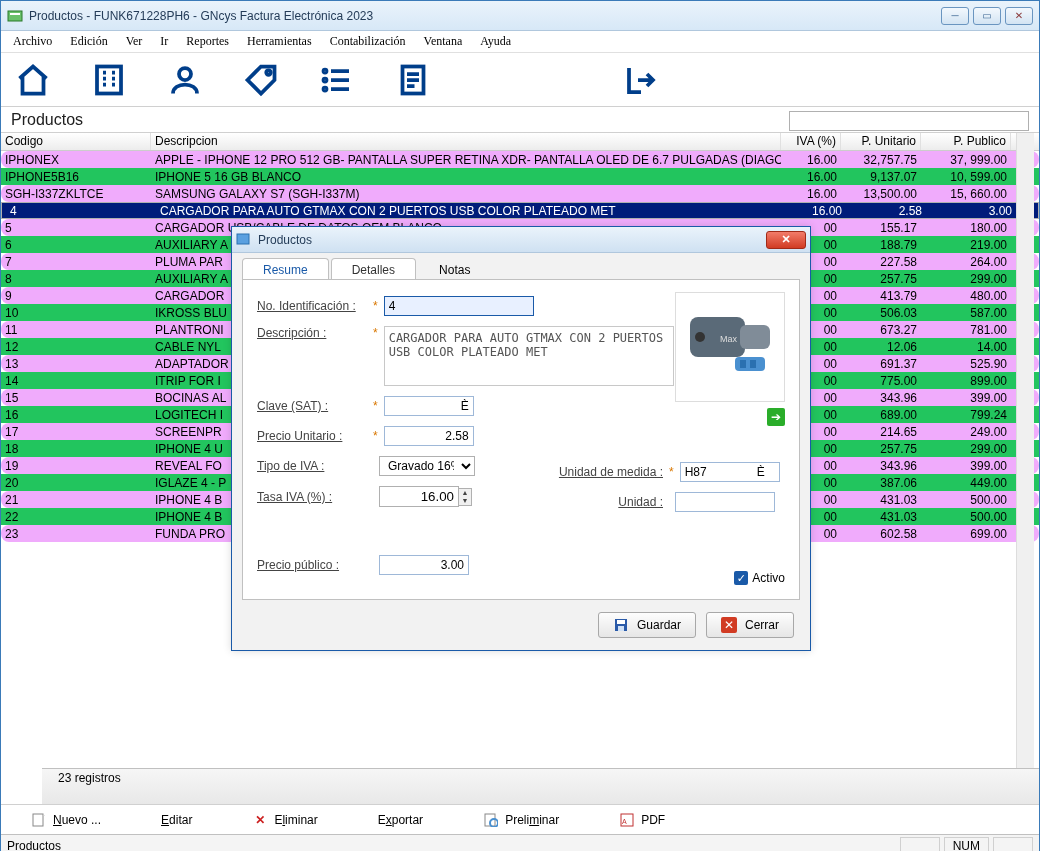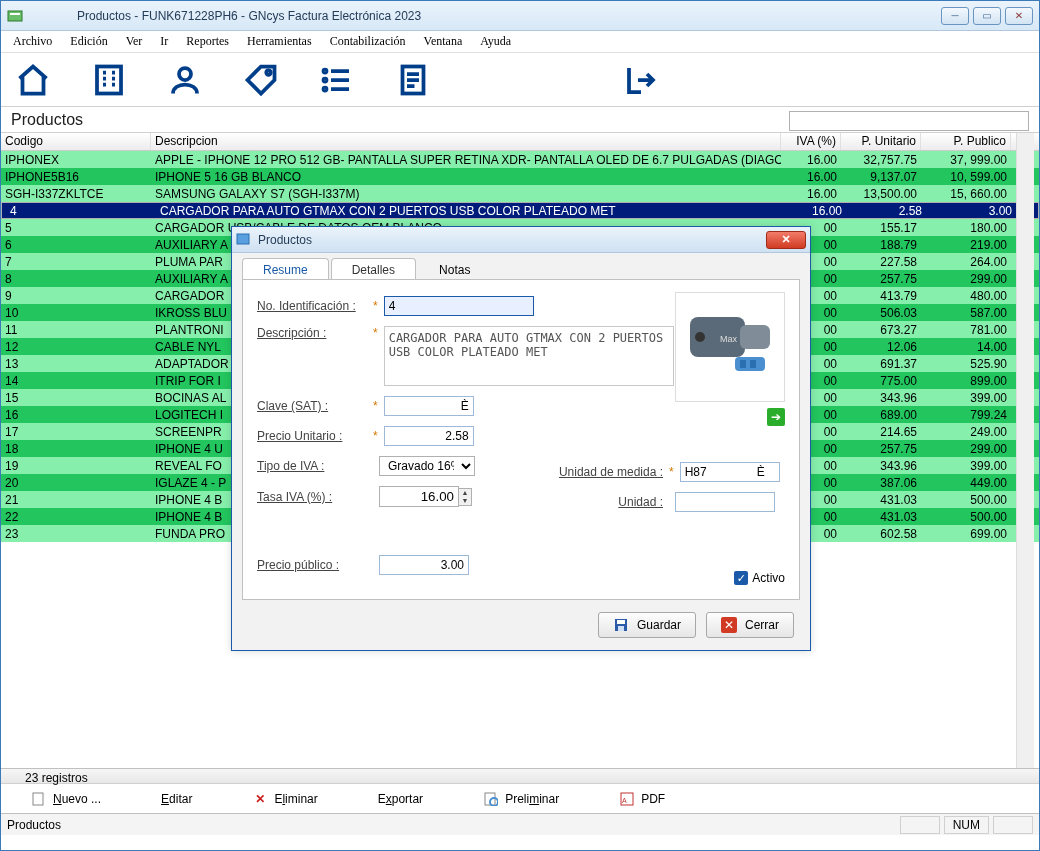--- a/index.html
+++ b/index.html
@@ -1,19 +1,19 @@
 <!DOCTYPE html>
 <html><head>
 <meta charset="utf-8">
 <style>
 * { box-sizing: border-box; margin: 0; padding: 0; }
 body { font-family: "Segoe UI", Tahoma, sans-serif; font-size: 12px; background: #fff; overflow: hidden; }
 
 .outer-chrome { width: 1040px; height: 851px; border: 1px solid #3a7ab8; background: #fff; position: relative; }
-.titlebar { height: 30px; background: linear-gradient(#eaf3fb,#d7e8f7); display: flex; align-items: center; padding: 7px 6px; border-bottom: 1px solid #b0c7dd; gap: 48px; }
+.titlebar { height: 30px; background: linear-gradient(#eaf3fb,#d7e8f7); display: flex; align-items: center; padding: 7px 6px; border-bottom: 1px solid #b0c7dd; }
 .titlebar .app-icon { width: 16px; height: 16px; margin-right: 6px; display: flex; align-items: center; }
 .titlebar .title-text { flex: 1; color: #243c58; font-size: 12px; }
 .winbtns { display: flex; gap: 4px; }
 .winbtn { width: 28px; height: 18px; border: 1px solid #6a95c0; border-radius: 3px; background: linear-gradient(#f3f8fd,#d3e4f3); display: flex; align-items: center; justify-content: center; color: #3b6592; font-size: 10px; }
 .winbtn.close { color: #8a3a3a; }
 
 .menubar { height: 22px; display: flex; align-items: center; padding: 0 4px; gap: 2px; border-bottom: 1px solid #e0e0e0; }
 .menubar .menu-item { padding: 16px 8px; cursor: default; font-family: Liberation Serif, serif; }
 
 .toolbar { height: 54px; display: flex; align-items: center; padding: 6px 10px; gap: 32px; border-bottom: 1px solid #d0d0d0; }
@@ -29,26 +29,26 @@
 .gh { border-right: 1px solid #e0e0e0; }
 .gh.num, .gc.num { text-align: right; }
 .col-code { width: 150px; }
 .col-desc { width: 630px; }
 .col-iva { width: 60px; text-align: right; }
 .col-unit { width: 80px; text-align: right; }
 .col-pub { width: 90px; text-align: right; }
 
 .grid-body { }
 .grid-row { display: flex; height: 17px; align-items: center; }
-.grid-row.odd { background: #86efac; }
+.grid-row.odd { background: #f0abfc; border-radius: 8px; }
 .grid-row.even { background: #22c55e; }
 .grid-row.sel { background: #001c7a; color: #fff; }
 .grid-scroll { position: absolute; right: 5px; top: 0; width: 18px; height: 100%; background: #f0f0f0; border-left: 1px solid #ddd; }
 
-.status-count { height: 15px; border-top: 1px solid #c0c0c0; background: linear-gradient(#f6f6f6,#e8e8e8); padding: 2px 24px; }
+.status-count { height: 36px; border-top: 1px solid #c0c0c0; background: linear-gradient(#f6f6f6,#e8e8e8); padding: 2px 16px; margin-left: 41px; }
 
 .actionbar { height: 30px; display: flex; align-items: center; gap: 60px; padding: 4px 30px; border-top: 1px solid #d0d0d0; }
 .actionbtn { display: flex; align-items: center; gap: 6px; cursor: default; }
 .actionbtn .ic { width: 16px; height: 16px; display: inline-flex; align-items: center; justify-content: center; }
 .underline-char { text-decoration: underline; }
 
 .statusbar { height: 22px; border-top: 1px solid #c0c0c0; background: #f4f4f4; display: flex; align-items: center; padding: 0 6px; font-size: 12px; }
 .statusbar .spacer { flex: 1; }
 .statusbar .well { border: 1px solid #d0d0d0; padding: 1px 8px; min-width: 40px; text-align: center; margin-left: 4px; }
 

